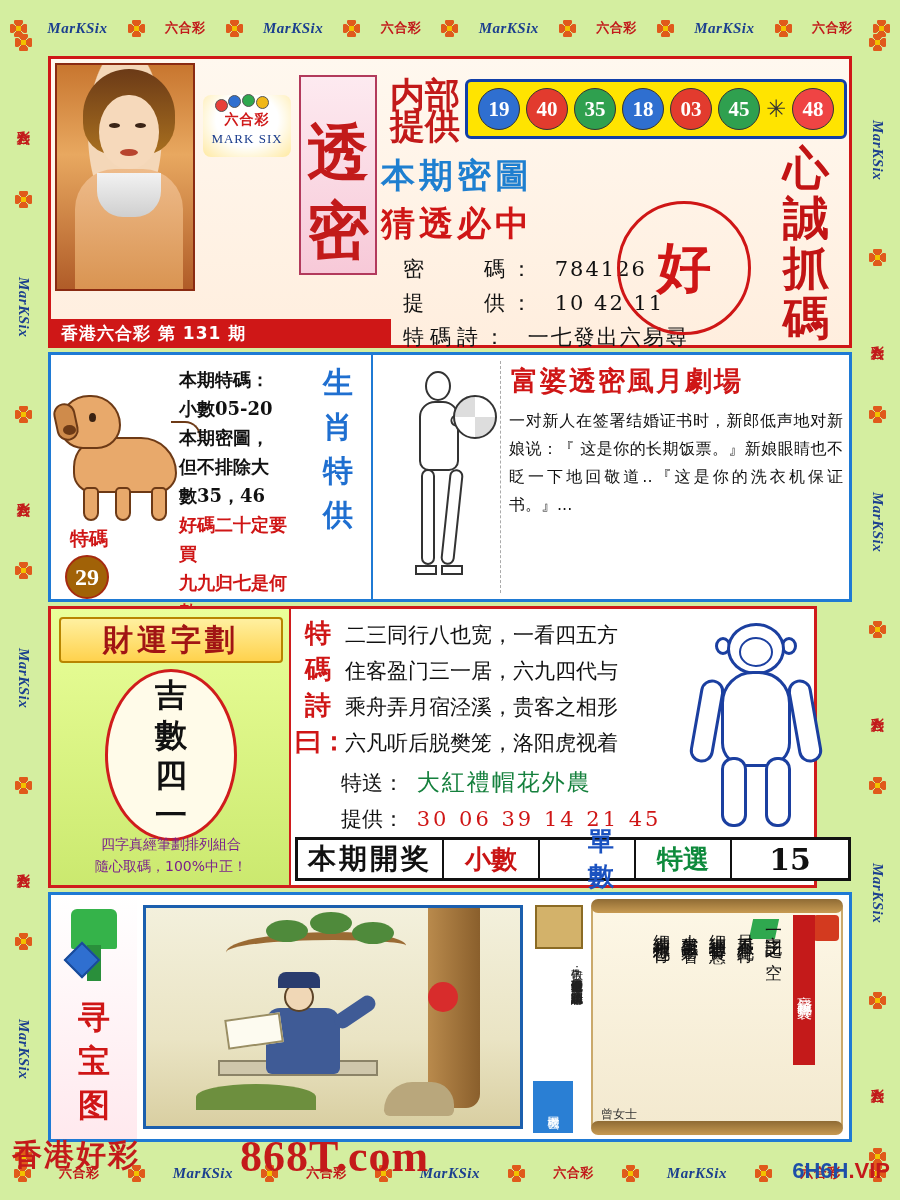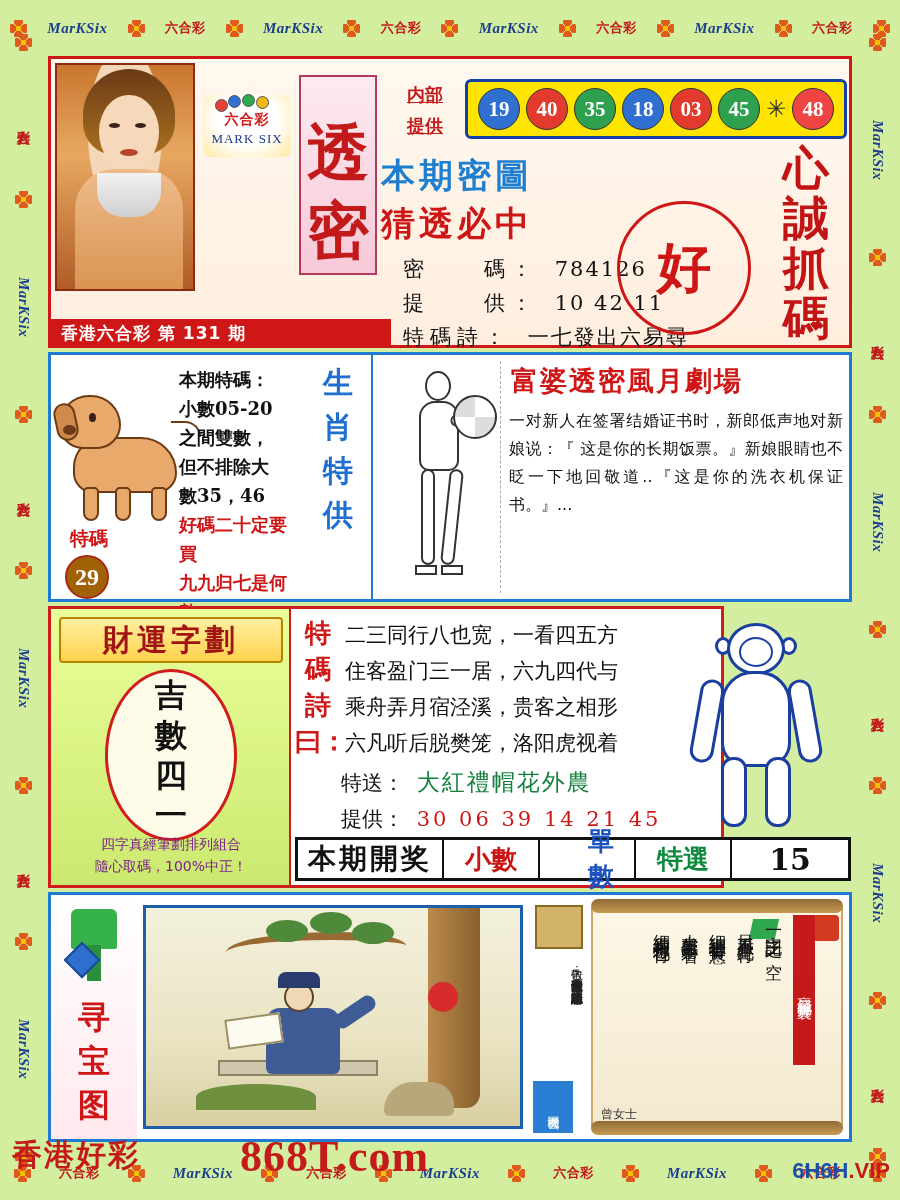--- a/index.html
+++ b/index.html
@@ -129,22 +129,22 @@
   .tou-box .ch {
     position:absolute; left:0; width:100%; text-align:center;
     font-family:"DejaVu Serif","Liberation Serif",serif;
     font-weight:bold; color:#c21a1a;
   }
   .tou-box .c1 { top:34px;  font-size:62px; }
   .tou-box .c2 { top:112px; font-size:62px; }
 
   .neibu {
     position:absolute; left:336px; top:20px; width:76px; height:62px;
-    font-size:18px; line-height:31px; font-weight:bold; color:#c21a1a;
-    text-align:center; font-family:"DejaVu Serif","Liberation Serif",serif;text-decoration:underline;
+    font-size:35px; line-height:31px; font-weight:bold; color:#c21a1a;
+    text-align:center; font-family:"DejaVu Serif","Liberation Serif",serif;
   }
 
   .num-strip {
     position:absolute; left:414px; top:20px; width:382px; height:60px;
     background:#ffe400; border:3px solid #123fa8; border-radius:6px;
     display:flex; align-items:center; justify-content:space-evenly; padding:0 4px;
   }
   .num-ball {
     width:42px; height:42px; border-radius:50%;
     display:flex; align-items:center; justify-content:center;
@@ -288,21 +288,21 @@
     font-size:27px; font-weight:bold; color:#cf1616; letter-spacing:2px;
     white-space:nowrap;
   }
   .story {
     position:absolute; left:136px; top:52px; right:6px;
     font-size:16px; line-height:28px; color:#111; text-align:justify;
   }
 
   
   .panel3 {
-    position:absolute; left:2px; top:550px; width:676px; height:282px;
+    position:absolute; left:2px; top:550px; width:769px; height:282px;
     border:3px solid #d01c1c; background:#fff; display:flex;
   }
   .p3-left { width:240px; position:relative; background:linear-gradient(180deg,#eaff9a,#cbe96f); border-right:2px solid #d01c1c; }
   .caiyun {
     position:absolute; left:8px; top:8px; width:224px; height:46px;
     background:linear-gradient(180deg,#fff0a0,#ffd24d);
     border:2px solid #b88400; border-radius:4px;
     display:flex; align-items:center; justify-content:center;
     font-family:"DejaVu Serif","Liberation Serif",serif;
     font-size:30px; font-weight:bold; color:#a11414; letter-spacing:4px;
@@ -636,21 +636,21 @@
             <div class="ear"></div>
             <div class="eye"></div>
             <div class="nose"></div>
         </div>
         <div class="temacode">特碼</div>
         <div class="temaball">29</div>
 
         <div class="p2-poem">
           <div>本期特碼：</div>
           <div>小數05-20</div>
-          <div>之間雙數，</div>
+          <div>本期密圖，</div>
           <div>但不排除大</div>
           <div>數35，46</div>
           <div class="red">好碼二十定要買</div>
           <div class="red">九九归七是何數</div>
         </div>
 
         <div class="shengxiao">生肖特供</div>
       </div>
 
       <div class="p2-right">

